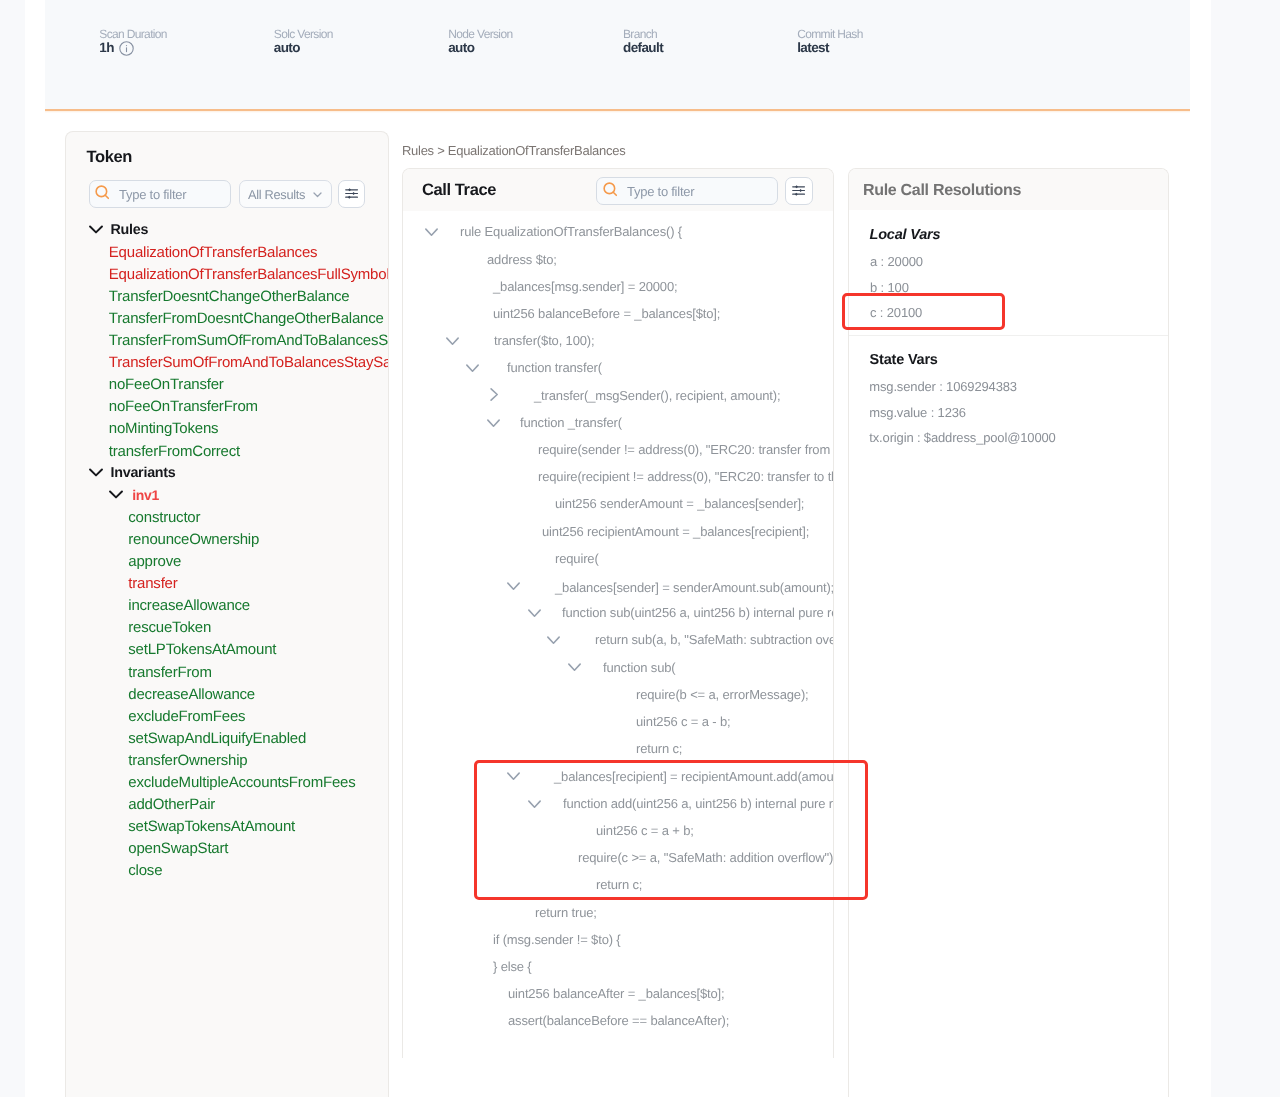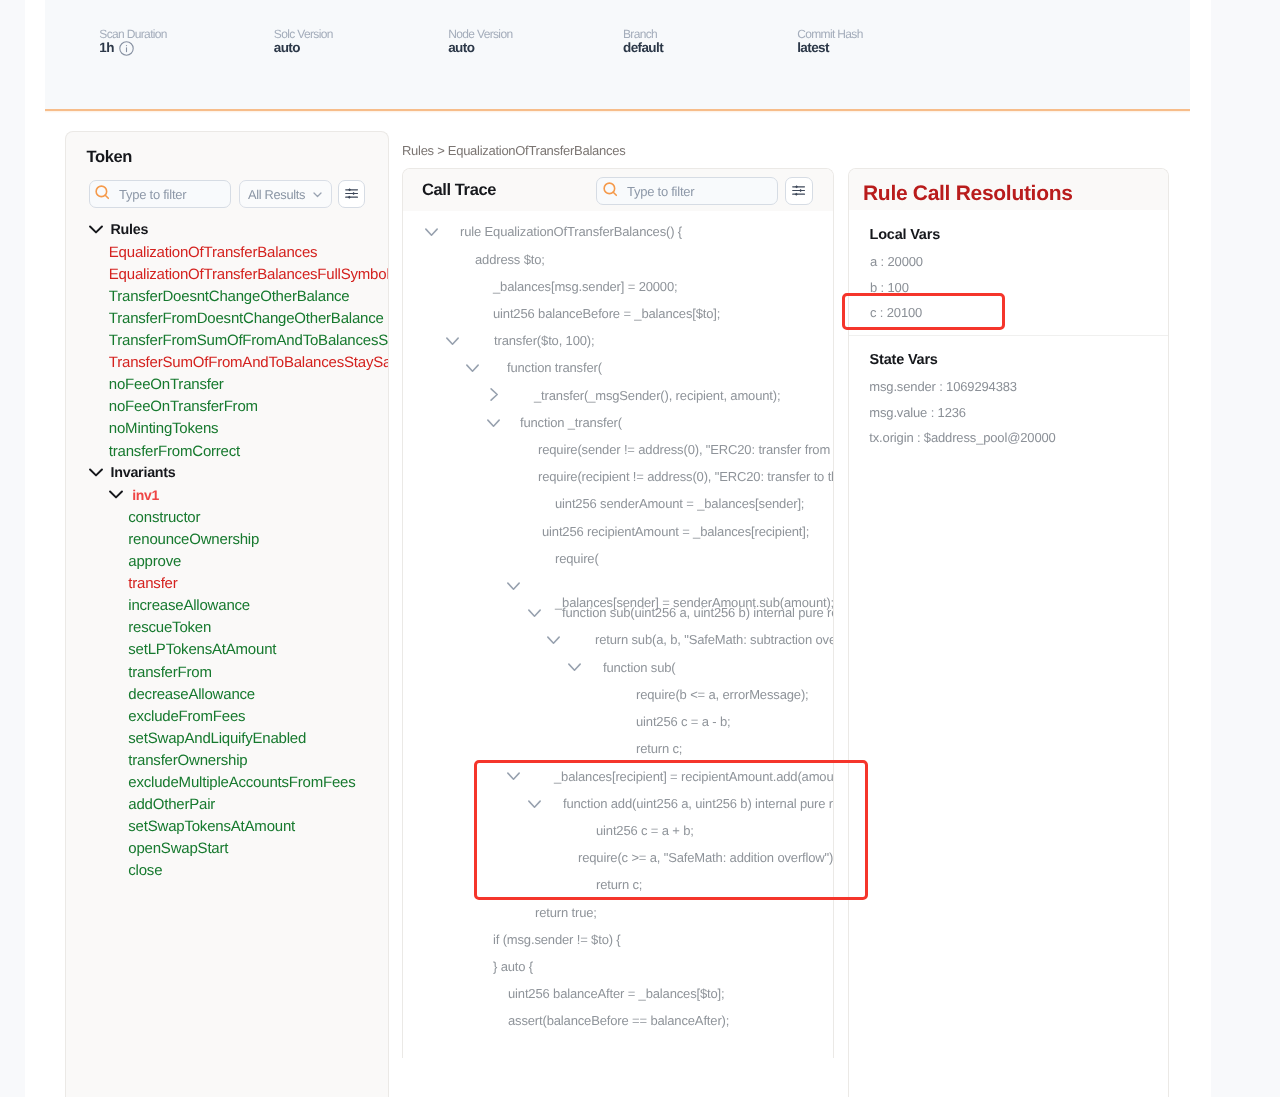--- a/index.html
+++ b/index.html
@@ -59,21 +59,21 @@
   .traceHead{position:absolute;left:0;top:0;width:100%;height:41.5px;background:#faf9f8;box-sizing:border-box;}
   .traceTitle{position:absolute;left:19px;top:11.5px;font-size:16.5px;font-weight:700;color:#16181c;letter-spacing:-0.4px;}
   .breadcrumb{position:absolute;left:402px;top:143px;font-size:13px;color:#7b7572;letter-spacing:-0.28px;}
   .traceBody{position:absolute;left:0;top:41.5px;width:430px;height:886px;overflow:hidden;background:#fff;}
   .cline{position:absolute;font-size:13px;color:#8f949a;letter-spacing:-0.15px;white-space:nowrap;height:21px;line-height:21px;}
   .cchev{position:absolute;line-height:0;}
 
   
   #resCard{left:848px;top:168px;width:321px;height:929px;border-radius:8px 8px 0 0;border-bottom:none;background:#ffffff;overflow:hidden;}
   .resHead{position:absolute;left:0;top:0;width:100%;height:40.9px;background:#faf9f8;box-sizing:border-box;}
-  .resTitle{position:absolute;left:14px;top:13px;font-size:21px;font-weight:700;color:#b91c1c;letter-spacing:-0.3px;}
+  .resTitle{position:absolute;left:14px;top:13px;font-size:16px;font-weight:700;color:#737373;letter-spacing:-0.3px;}
   .secTitle{font-size:14.5px;font-weight:700;color:#16181c;letter-spacing:-0.2px;white-space:nowrap;}
   .varRow{font-size:13px;color:#8b9097;letter-spacing:-0.15px;white-space:nowrap;}
   .hr{position:absolute;left:0;width:321px;height:1px;background:#f0f0ef;}
 
   
   .annot{position:absolute;border:3.6px solid #f5352b;border-radius:5px;box-sizing:border-box;pointer-events:none;z-index:20;}
 </style>
 </head>
 <body>
 
@@ -209,21 +209,21 @@
             <path d="M8.6 4.05 L10.05 5.5 L8.6 6.95 L7.15 5.5 Z" fill="#3d4758"></path>
             <path d="M4.3 7.75 L5.75 9.2 L4.3 10.65 L2.85 9.2 Z" fill="#3d4758"></path>
           </svg></span>
       </div>
     </div>
     <div class="traceBody" id="traceBody">
         <span class="cchev" style="left: 21.5px; top: 17.6px;"><svg width="13" height="9" viewBox="0 0 13 9" fill="none">
             <path d="M0.85 1.1 L6.5 7.2 L12.15 1.1" stroke="#98a2af" stroke-width="1.55" stroke-linecap="round" stroke-linejoin="round"></path>
           </svg></span>
         <div class="cline" style="left: 57px; top: 10.8px;">rule EqualizationOfTransferBalances() {</div>
-        <div class="cline" style="left: 72px; top: 38.01px; text-align: center;">address $to;</div>
+        <div class="cline" style="left: 84px; top: 38.01px; text-align: center;">address $to;</div>
         <div class="cline" style="left: 90px; top: 65.22px;">_balances[msg.sender] = 20000;</div>
         <div class="cline" style="left: 90px; top: 92.43px; text-align: center;">uint256 balanceBefore = _balances[$to];</div>
         <span class="cchev" style="left: 42.5px; top: 126.44px;"><svg width="13" height="9" viewBox="0 0 13 9" fill="none">
             <path d="M0.85 1.1 L6.5 7.2 L12.15 1.1" stroke="#98a2af" stroke-width="1.55" stroke-linecap="round" stroke-linejoin="round"></path>
           </svg></span>
         <div class="cline" style="left: 91px; top: 119.64px;">transfer($to, 100);</div>
         <span class="cchev" style="left: 62.5px; top: 153.65px;"><svg width="13" height="9" viewBox="0 0 13 9" fill="none">
             <path d="M0.85 1.1 L6.5 7.2 L12.15 1.1" stroke="#98a2af" stroke-width="1.55" stroke-linecap="round" stroke-linejoin="round"></path>
           </svg></span>
         <div class="cline" style="left: 97px; top: 146.85px; margin-left: 7px;">function transfer(</div>
@@ -236,21 +236,21 @@
           </svg></span>
         <div class="cline" style="left: 117px; top: 201.27px;">function _transfer(</div>
         <div class="cline" style="left: 135px; top: 228.48px;">require(sender != address(0), "ERC20: transfer from the zero address");</div>
         <div class="cline" style="left: 135px; top: 255.69px;">require(recipient != address(0), "ERC20: transfer to the zero address");</div>
         <div class="cline" style="left: 152px; top: 282.9px;">uint256 senderAmount = _balances[sender];</div>
         <div class="cline" style="left: 139px; top: 310.11px;">uint256 recipientAmount = _balances[recipient];</div>
         <div class="cline" style="left: 152px; top: 337.32px;">require(</div>
         <span class="cchev" style="left: 103.5px; top: 371.33px;"><svg width="13" height="9" viewBox="0 0 13 9" fill="none">
             <path d="M0.85 1.1 L6.5 7.2 L12.15 1.1" stroke="#98a2af" stroke-width="1.55" stroke-linecap="round" stroke-linejoin="round"></path>
           </svg></span>
-        <div class="cline" style="left: 152px; top: 381px;">_balances[sender] = senderAmount.sub(amount);</div>
+        <div class="cline" style="left: 152px; top: 366px;">_balances[sender] = senderAmount.sub(amount);</div>
         <span class="cchev" style="left: 124.5px; top: 398.54px;"><svg width="13" height="9" viewBox="0 0 13 9" fill="none">
             <path d="M0.85 1.1 L6.5 7.2 L12.15 1.1" stroke="#98a2af" stroke-width="1.55" stroke-linecap="round" stroke-linejoin="round"></path>
           </svg></span>
         <div class="cline" style="left: 159px; top: 391.74px;">function sub(uint256 a, uint256 b) internal pure returns (uint256) {</div>
         <span class="cchev" style="left: 143.5px; top: 425.75px;"><svg width="13" height="9" viewBox="0 0 13 9" fill="none">
             <path d="M0.85 1.1 L6.5 7.2 L12.15 1.1" stroke="#98a2af" stroke-width="1.55" stroke-linecap="round" stroke-linejoin="round"></path>
           </svg></span>
         <div class="cline" style="left: 192px; top: 418.95px;">return sub(a, b, "SafeMath: subtraction overflow");</div>
         <span class="cchev" style="left: 164.5px; top: 452.96px;"><svg width="13" height="9" viewBox="0 0 13 9" fill="none">
             <path d="M0.85 1.1 L6.5 7.2 L12.15 1.1" stroke="#98a2af" stroke-width="1.55" stroke-linecap="round" stroke-linejoin="round"></path>
@@ -265,38 +265,38 @@
         <div class="cline" style="left: 151px; top: 555px;">_balances[recipient] = recipientAmount.add(amount);</div>
         <span class="cchev" style="left: 124.5px; top: 589.01px;"><svg width="13" height="9" viewBox="0 0 13 9" fill="none">
             <path d="M0.85 1.1 L6.5 7.2 L12.15 1.1" stroke="#98a2af" stroke-width="1.55" stroke-linecap="round" stroke-linejoin="round"></path>
           </svg></span>
         <div class="cline" style="left: 160px; top: 582.21px;">function add(uint256 a, uint256 b) internal pure returns (uint256) {</div>
         <div class="cline" style="left: 193px; top: 609.42px;">uint256 c = a + b;</div>
         <div class="cline" style="left: 175px; top: 636.63px;">require(c &gt;= a, "SafeMath: addition overflow");</div>
         <div class="cline" style="left: 193px; top: 663.84px;">return c;</div>
         <div class="cline" style="left: 132px; top: 691.05px;">return true;</div>
         <div class="cline" style="left: 90px; top: 718.26px;">if (msg.sender != $to) {</div>
-        <div class="cline" style="left: 90px; top: 745.47px;">} auto {</div>
+        <div class="cline" style="left: 90px; top: 745.47px;">} else {</div>
         <div class="cline" style="left: 105px; top: 772.68px;">uint256 balanceAfter = _balances[$to];</div>
         <div class="cline" style="left: 105px; top: 799.89px;">assert(balanceBefore == balanceAfter);</div>
       </div>
   </div>
 
   <div class="card" id="resCard">
     <div class="resHead">
       <div class="resTitle">Rule Call Resolutions</div>
     </div>
     <div id="resBody">
-        <div class="secTitle" style="position: absolute; left: 20.5px; top: 58.1px;">Local Vars</div>
+        <div class="secTitle" style="position: absolute; left: 20.5px; top: 58.1px; font-style: italic;">Local Vars</div>
         <div class="varRow" style="position: absolute; left: 21px; top: 85.2px;">a : 20000</div>
         <div class="varRow" style="position: absolute; left: 21px; top: 110.6px;">b : 100</div>
         <div class="varRow" style="position: absolute; left: 21px; top: 136px;">c : 20100</div>
         <div class="hr" style="top: 165.9px;"></div>
         <div class="secTitle" style="position: absolute; left: 20.6px; top: 182.8px;">State Vars</div>
         <div class="varRow" style="position: absolute; left: 20.3px; top: 210.3px;">msg.sender : 1069294383</div>
         <div class="varRow" style="position: absolute; left: 20.3px; top: 235.7px;">msg.value : 1236</div>
-        <div class="varRow" style="position: absolute; left: 20.3px; top: 261.1px;">tx.origin : $address_pool@20000</div>
+        <div class="varRow" style="position: absolute; left: 20.3px; top: 261.1px;">tx.origin : $address_pool@10000</div>
       </div>
   </div>
 
   <div class="annot" style="left:841.6px;top:292.7px;width:163.3px;height:37.6px;"></div>
   <div class="annot" style="left:473.5px;top:759.8px;width:394.5px;height:139.9px;"></div>
 </div>
 
 </body></html>

